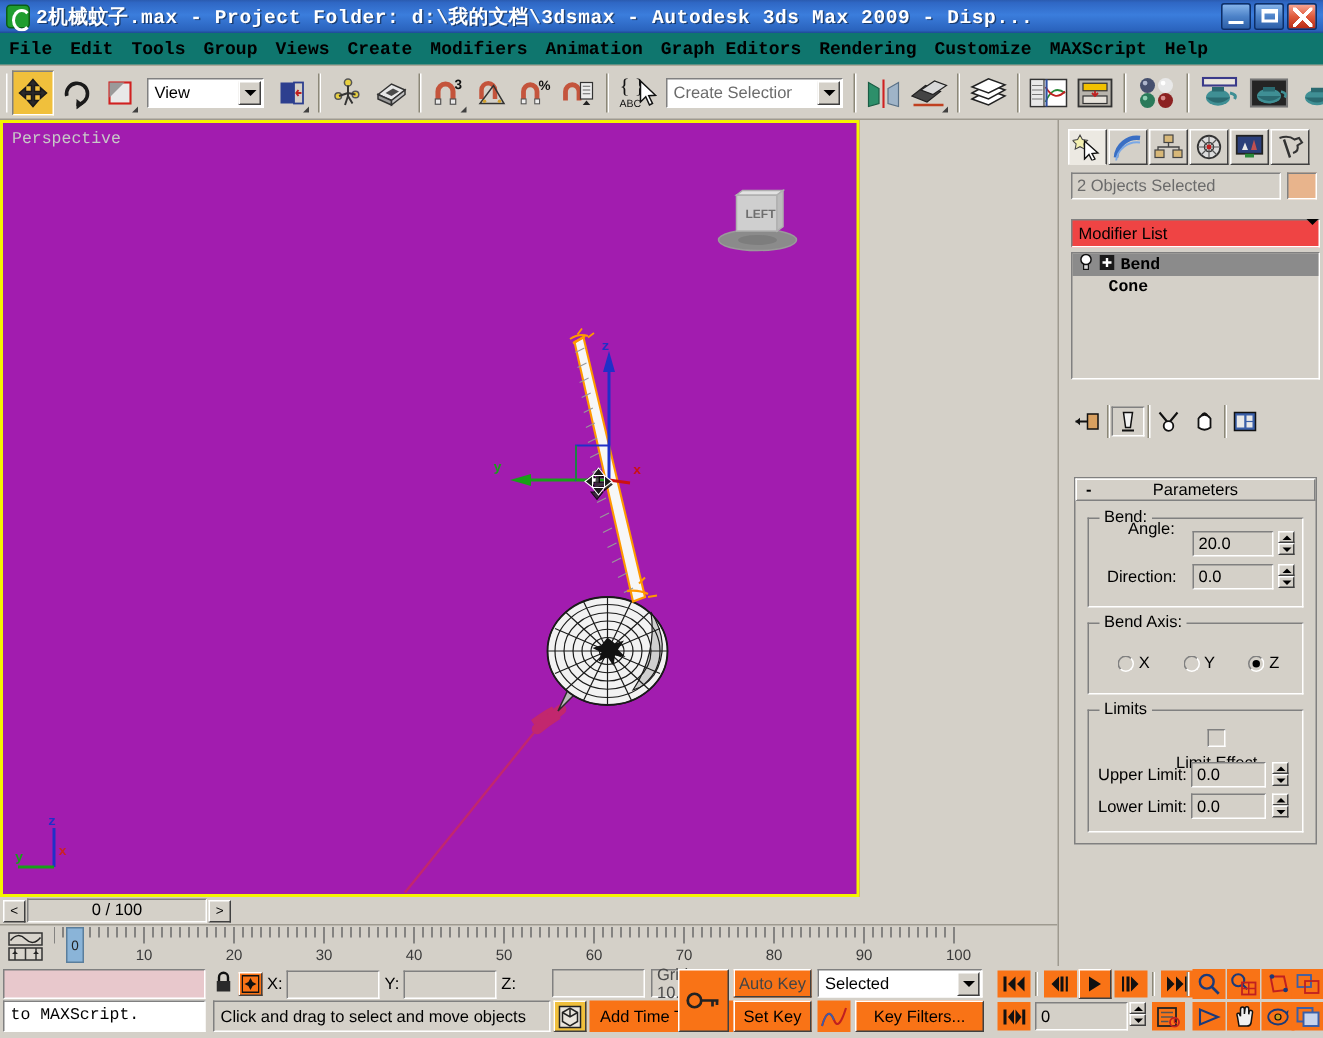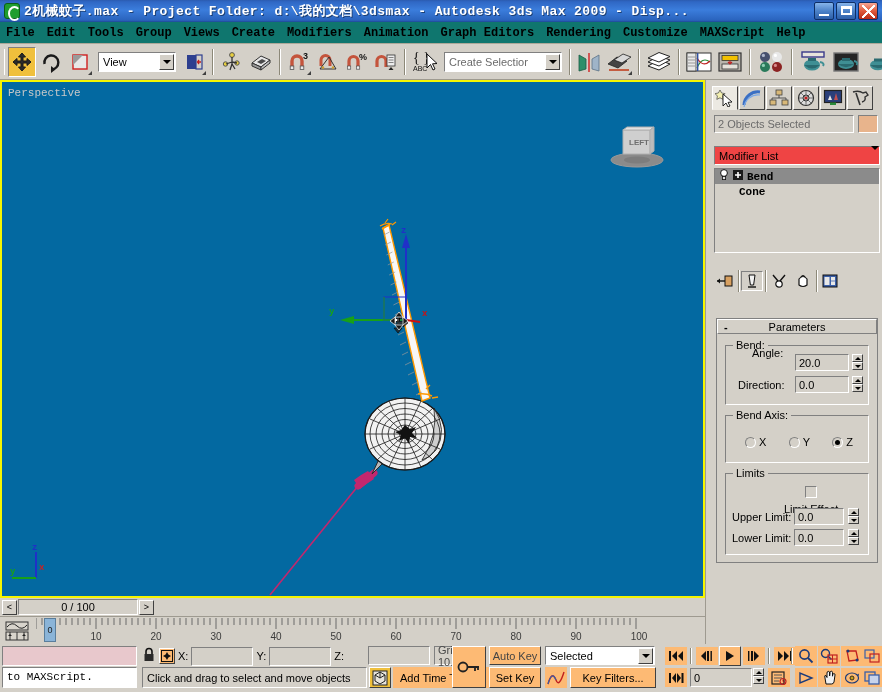--- a/index.html
+++ b/index.html
@@ -86,22 +86,22 @@
   .combo .ctext { padding:0 4px; font-size:11px; color:#000; flex:1; overflow:hidden; white-space:nowrap;}
   .combo .carrow {
     width:15px; height:16px; margin:1px; background:#d4d0c8;
     border:1px solid #fff; border-right-color:#404040; border-bottom-color:#404040;
     display:flex; align-items:center; justify-content:center;
   }
   .carrow::after { content:""; width:0;height:0;border-left:4px solid transparent;border-right:4px solid transparent;border-top:4px solid #000;}
 
   
   .viewport-wrap {
-    position:absolute; left:0; top:80px; width:705px; height:518px;
-    background:#0369a1; border:2px solid #f5f500; overflow:hidden;
+    position:absolute; left:0; top:80px; width:573px; height:518px;
+    background:#a21caf; border:2px solid #f5f500; overflow:hidden;
   }
   .vp-label { position:absolute; left:6px; top:5px; font-family:"Liberation Mono",monospace;
     font-size:11px; color:#c8c8c8; }
   .vp-axis { position:absolute; left:8px; bottom:10px; width:46px; height:46px; }
   .viewcube { position:absolute; right:38px; top:42px; width:56px; height:46px; }
 
   
   .framebar { position:absolute; left:0; top:598px; width:705px; height:18px;
     background:#d4d0c8; display:flex; align-items:center; padding:0 2px; }
   .fb-arrow { width:15px; height:15px; background:#d4d0c8; border:1px solid #fff;
@@ -133,21 +133,21 @@
     position:absolute; left:2px; top:23px; width:135px; height:21px;
     background:#fff; border:1px solid #808080; border-right-color:#fff; border-bottom-color:#fff;
     font-family:"Liberation Mono",monospace; font-size:11px; padding:3px 0 0 4px; color:#000;
   }
   .statusline {
     position:absolute; left:142px; top:23px; width:225px; height:21px;
     background:#d4d0c8; border:1px solid #808080; border-right-color:#fff; border-bottom-color:#fff;
     font-size:11px; padding:4px 0 0 4px;
   }
   .sbtn {
-    background:#fdba74; border:1px solid #fff; border-right-color:#404040; border-bottom-color:#404040;
+    background:#f97316; border:1px solid #fff; border-right-color:#404040; border-bottom-color:#404040;
     font-size:11px; display:flex; align-items:center; justify-content:center;
   }
   .sbtn.flat { border:1px solid transparent; }
 
   
   .cmdpanel { position:absolute; left:705px; top:80px; width:177px; height:564px; background:#d4d0c8;
      border-left:1px solid #9e9a90; }
   .cp-tabs { position:absolute; left:6px; top:6px; display:flex; gap:1px; }
   .cp-tab { width:26px; height:24px; background:#d4d0c8;
      border:1px solid #fff; border-right-color:#404040; border-bottom-color:#404040;

